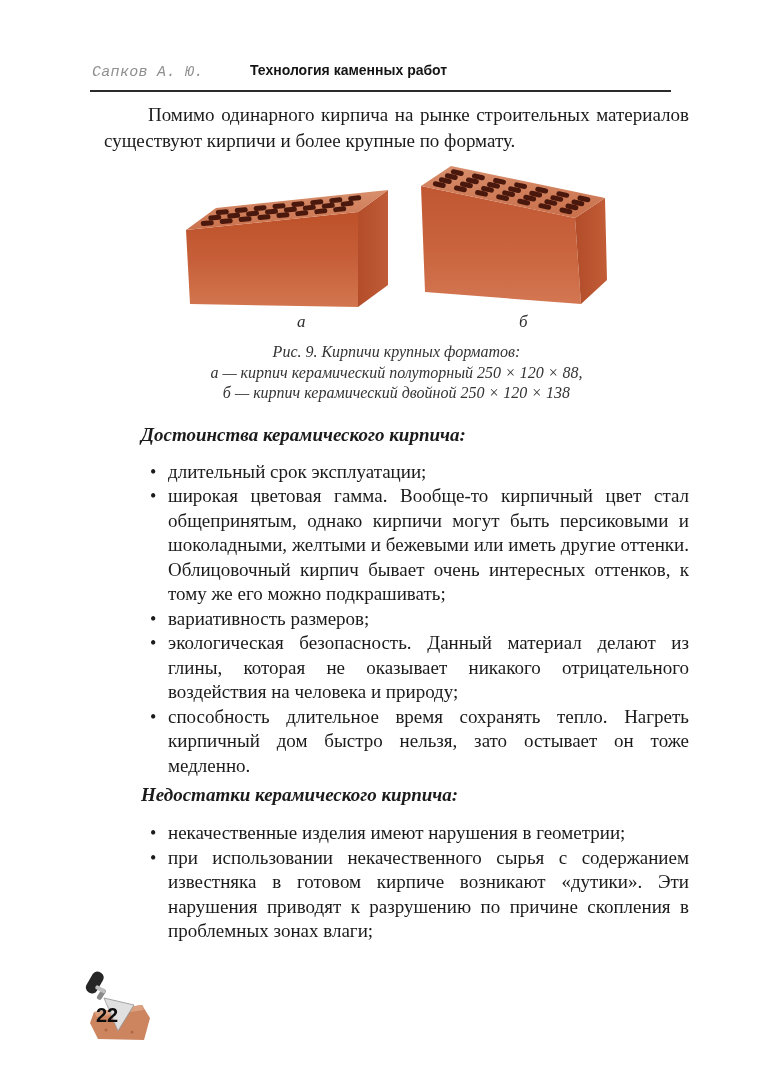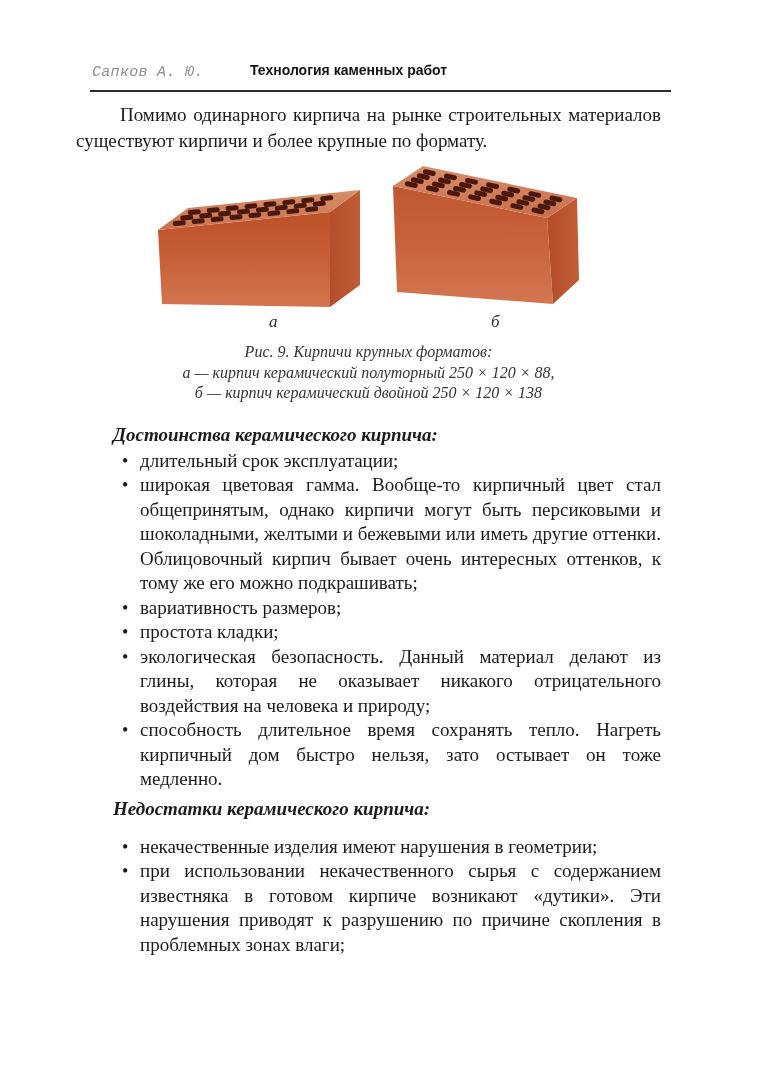--- a/index.html
+++ b/index.html
@@ -18,21 +18,21 @@
   .running-title {
     position:absolute; left:250px; top:62px;
     font-family:"Liberation Sans", sans-serif;
     font-weight:bold; font-size:14px; color:#141414;
   }
   .header-rule {
     position:absolute; left:90px; top:90px; width:581px; height:0;
     border-top:2px solid #2b2b2b;
   }
   
-  .body-col { position:absolute; left:76px; top:102px; width:585px; }
+  .body-col { position:absolute; left:104px; top:102px; width:585px; }
   .intro {
     font-size:19px; line-height:26px; text-align:justify; text-indent:44px;
     color:#1b1b1b;
   }
   .figure { margin-top:4px; }
   .bricks-row {
     display:flex; justify-content:center; align-items:flex-end;
     gap:20px; height:152px;
   }
   .bricks-row svg { display:block; }
@@ -40,21 +40,21 @@
   .label-a { position:absolute; left:193px; top:2px; }
   .label-b { position:absolute; left:415px; top:2px; }
   .figcaption {
     text-align:center; font-style:italic; font-size:16px; line-height:20.5px;
     color:#333333; margin-top:8px;
   }
   .section-heading {
     font-size:19px; font-weight:bold; font-style:italic;
     margin-left:37px; line-height:25px; color:#1b1b1b;
   }
-  .adv-heading { margin-top:18px; margin-bottom:2px; }
+  .adv-heading { margin-top:18px; margin-bottom:13px; }
   .dis-heading { margin-top:4px; margin-bottom:14px; }
   ul.plain { list-style:none; }
   ul.plain li {
     position:relative; padding-left:64px;
     font-size:19px; line-height:24.5px; text-align:justify; color:#1b1b1b;
   }
   ul.plain li::before {
     content:"\2022"; position:absolute; left:46px; top:0; font-size:18px;
   }
   
@@ -193,27 +193,42 @@
         <div>а — кирпич керамический полуторный 250 × 120 × 88,</div>
         <div>б — кирпич керамический двойной 250 × 120 × 138</div>
       </div>
     </div>
 
     <h2 class="section-heading adv-heading">Достоинства керамического кирпича:</h2>
     <ul class="plain">
       <li>длительный срок эксплуатации;</li>
       <li>широкая цветовая гамма. Вообще-то кирпичный цвет стал общепринятым, однако кирпичи могут быть персиковыми и шоколадными, желтыми и бежевыми или иметь другие оттенки. Облицовочный кирпич бывает очень интересных оттенков, к тому же его можно подкрашивать;</li>
       <li>вариативность размеров;</li>
-      <li>простота кладки;</li>
       <li>экологическая безопасность. Данный материал делают из глины, которая не оказывает никакого отрицательного воздействия на человека и природу;</li>
       <li>способность длительное время сохранять тепло. Нагреть кирпичный дом быстро нельзя, зато остывает он тоже медленно.</li>
     </ul>
 
     <h2 class="section-heading dis-heading">Недостатки керамического кирпича:</h2>
     <ul class="plain">
       <li>некачественные изделия имеют нарушения в геометрии;</li>
       <li>при использовании некачественного сырья с содержанием известняка в готовом кирпиче возникают «дутики». Эти нарушения приводят к разрушению по причине скопления в проблемных зонах влаги;</li>
     </ul>
 
   </div>
 
+  <div class="page-marker">
+    <svg width="72" height="76" viewBox="0 0 72 76">
+      <path d="M10,42 L58,35 L66,48 L60,70 L14,69 L6,53 Z" fill="#cd8560"></path>
+      <path d="M10,42 L58,35 L60,40 L13,47 Z" fill="#dba07f"></path>
+      <circle cx="22" cy="60" r="1.5" fill="#b26845"></circle>
+      <circle cx="36" cy="55" r="1.5" fill="#b26845"></circle>
+      <circle cx="48" cy="62" r="1.5" fill="#b26845"></circle>
+      <circle cx="30" cy="50" r="1.2" fill="#b26845"></circle>
+      <rect x="15" y="18" width="5" height="12" rx="2" transform="rotate(33 17 24)" fill="#8a8a8a"></rect>
+      <rect x="5" y="1" width="12" height="23" rx="5.5" transform="rotate(30 11 12)" fill="#262626"></rect>
+      <rect x="11" y="17" width="11" height="4" rx="1.5" transform="rotate(30 16 19)" fill="#bfbfbf"></rect>
+      <path d="M20,28 L50,35 L34,61 Z" fill="#e0e0e0" stroke="#909090" stroke-width="0.8"></path>
+      <path d="M20,28 L34,61 L28,42 Z" fill="#c6c6c6"></path>
+    </svg>
+    <span class="page-number">22</span>
+  </div>
 
 </div>
 
 </body></html>

